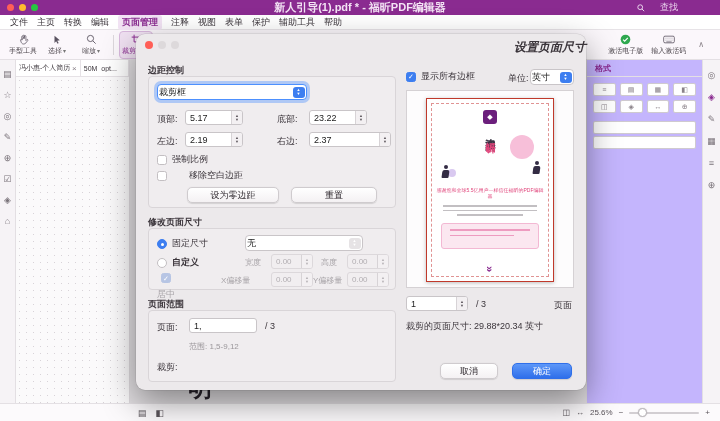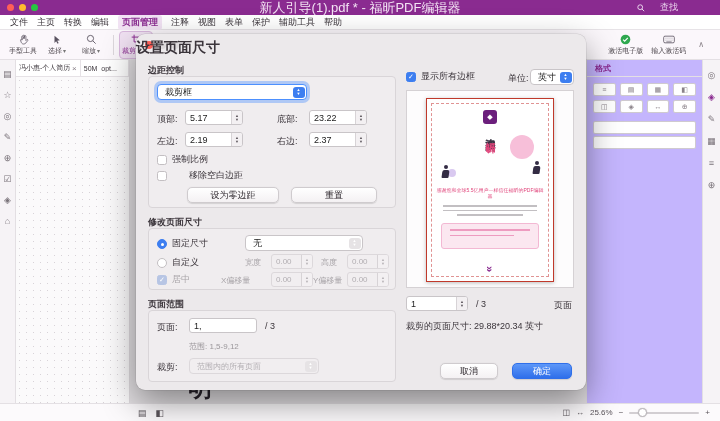--- a/index.html
+++ b/index.html
@@ -5,21 +5,21 @@
   * { margin:0; padding:0; box-sizing:border-box; }
   html,body { width:720px; height:421px; overflow:hidden; }
   body { font-family:"Liberation Sans", sans-serif; }
   .stage { position:relative; width:720px; height:421px; background:#E4E1E4; overflow:hidden; }
 
   
   .titlebar { position:absolute; left:0; top:0; width:720px; height:15px; background:#8A2B90; display:flex; align-items:center; z-index:5; }
   .traffic { display:flex; gap:5px; padding-left:7px; }
   .dot { width:7px; height:7px; border-radius:50%; display:inline-block; }
   .dot.red{background:#FF5F57;} .dot.yel{background:#FEBC2E;} .dot.grn{background:#28C840;}
-  .tb-title { position:absolute; left:50%; transform:translateX(-50%); font-size:13px; color:#F3E3F4; white-space:nowrap; }
+  .tb-title { position:absolute; left:50%; transform:translateX(-50%); font-size:11px; color:#F3E3F4; white-space:nowrap;font-weight:bold; }
   .tb-search { position:absolute; right:42px; display:flex; align-items:center; gap:15px; font-size:9px; color:#EBD5EE; }
 
   
   .menubar { position:absolute; left:0; top:15px; width:720px; height:15px; background:#FFFFFF; border-bottom:1px solid #E7E3E7; display:flex; align-items:center; gap:9px; padding-left:10px; font-size:9px; color:#3B353B; z-index:5; }
   .mi { cursor:default; white-space:nowrap; }
   .mi.active { color:#8A2B90; background:#F2E3F4; border-radius:3px; padding:1px 4px; font-weight:bold; }
 
   
   .toolbar { position:absolute; left:0; top:30px; width:720px; height:30px; background:#FBF7FB; border-bottom:1px solid #E4E0E4; display:flex; align-items:center; padding:0 6px; z-index:2; }
   .tbtn { display:flex; flex-direction:column; align-items:center; justify-content:center; gap:1px; min-width:34px; height:28px; font-size:7px; color:#4C464C; white-space:nowrap; }
@@ -54,35 +54,35 @@
   .sb-right { margin-left:auto; margin-right:10px; display:flex; align-items:center; gap:6px; }
   .track { width:70px; height:2px; background:#D2CED2; border-radius:1px; position:relative; }
   .knob { position:absolute; left:9px; top:-3.5px; width:9px; height:9px; border-radius:50%; background:#FFFFFF; border:1px solid #BDB8BD; box-shadow:0 0 1px rgba(0,0,0,.35); }
 
   
   .dlg { position:absolute; left:136px; top:34px; width:450px; height:356px; background:#ECE9EB; border-radius:9px; box-shadow:0 12px 34px rgba(0,0,0,.42), 0 0 0 0.5px rgba(0,0,0,.12); z-index:10; font-size:9px; color:#333; }
   .dlg-titlebar { position:absolute; left:0; top:0; right:0; height:22px; }
   .dlg-dots { position:absolute; left:9px; top:7px; display:flex; gap:5px; }
   .ddot { width:8px; height:8px; border-radius:50%; }
   .ddot.red{background:#FF5F57;} .ddot.gray{background:#DDD9DB;}
-  .dlg-title { position:absolute; left:0; right:0; top:5px; text-align:left; font-size:14px; font-weight:bold; color:#3B353B; }
+  .dlg-title { position:absolute; left:0; right:0; top:5px; text-align:right; font-size:12px; font-weight:bold; color:#3B353B;font-style:italic; }
   .seclabel { position:absolute; font-size:9px; font-weight:bold; color:#3B353B; }
   .group { position:absolute; background:#F0EDEF; border:1px solid #D9D5D8; border-radius:4px; }
   .lab { position:absolute; font-size:9px; color:#3B353B; white-space:nowrap; }
   .lab.dis { color:#A9A5A9; }
   .lab.small { font-size:8px; }
   .hint { position:absolute; font-size:8px; color:#9B979B; white-space:nowrap; }
 
   .field { position:absolute; height:15px; background:#FFFFFF; border:1px solid #C9C5C8; border-radius:3px; display:flex; align-items:center; padding-left:4px; font-size:9px; color:#222; }
   .field.dis { background:#F1EEF0; color:#B2AEB2; border-color:#DCD8DB; }
   .stp { position:absolute; right:0; top:0; bottom:0; width:11px; border-left:1px solid #D7D3D6; background:#F3F0F2; border-radius:0 2px 2px 0; display:flex; flex-direction:column; align-items:center; justify-content:center; }
   .stp i { font-style:normal; font-size:4px; line-height:4px; color:#5B555B; }
   .field.dis .stp i { color:#B6B2B6; }
 
-  .msel { position:absolute; height:16px; background:#FFFFFF; border:1px solid #C9C5C8; border-radius:4px; display:flex; align-items:center; padding-left:7px; font-size:9px; color:#222; }
+  .msel { position:absolute; height:16px; background:#FFFFFF; border:1px solid #C9C5C8; border-radius:4px; display:flex; align-items:center; padding-left:1px; font-size:9px; color:#222; }
   .msel.focus { border-color:#4D90FE; box-shadow:0 0 0 3px rgba(77,144,254,.40); }
   .msel.dis { background:#F1EEF0; color:#B2AEB2; border-color:#DCD8DB; }
   .msel .arr { position:absolute; right:1.5px; top:1.5px; bottom:1.5px; width:12px; background:#3D7EF0; border-radius:3px; display:flex; flex-direction:column; align-items:center; justify-content:center; }
   .msel .arr i { font-style:normal; font-size:4px; line-height:4.5px; color:#FFFFFF; }
   .msel .arr.gray { background:#E6E3E5; }
   .msel .arr.gray i { color:#77717
 7; }
 
   .cbrow, .rdrow { position:absolute; display:flex; align-items:center; gap:5px; }
   .cb { width:10px; height:10px; background:#FFFFFF; border:1px solid #C3BFC2; border-radius:2.5px; display:flex; align-items:center; justify-content:center; }
@@ -330,21 +330,21 @@
       </div>
       <span class="lab" style="left:8px; top:58px;">左边:</span>
       <div class="field" style="left:36px; top:55px; width:58px;">
         <span>2.19</span>
         <span class="stp">
             <i>▲</i>
             <i>▼</i>
           </span>
       </div>
       <span class="lab" style="left:128px; top:58px;">右边:</span>
-      <div class="field" style="left:160px; top:55px; width:58px;">
+      <div class="field" style="left:160px; top:55px; width:82px;">
         <span>2.37</span>
         <span class="stp">
             <i>▲</i>
             <i>▼</i>
           </span>
       </div>
       <div class="cbrow" style="left:8px; top:76px;">
         <span class="cb"></span>
         <span class="lab" style="position:static;">强制比例</span>
       </div>
@@ -368,39 +368,39 @@
       </div>
       <div class="msel" style="left:96px; top:6px; width:118px;">
         <span>无</span>
         <span class="arr gray">
             <i>▲</i>
             <i>▼</i>
           </span>
       </div>
       <div class="rdrow" style="left:8px; top:27px;">
         <span class="rd"></span>
-        <span class="lab" style="position:static;">自定义</span>
+        <span class="lab" style="position:static;font-weight:bold;">自定义</span>
       </div>
       <span class="lab dis small" style="left:96px; top:28px;">宽度</span>
       <div class="field dis" style="left:122px; top:25px; width:42px; font-size:8px;">
         <span>0.00</span>
         <span class="stp">
             <i>▲</i>
             <i>▼</i>
           </span>
       </div>
       <span class="lab dis small" style="left:172px; top:28px;">高度</span>
       <div class="field dis" style="left:198px; top:25px; width:42px; font-size:8px;">
         <span>0.00</span>
         <span class="stp">
             <i>▲</i>
             <i>▼</i>
           </span>
       </div>
-      <div class="cbrow" style="left:8px; top:44px;">
+      <div class="cbrow" style="left:8px; top:44px;flex-direction:column;">
         <span class="cb on dis">
             <i>✓</i>
           </span>
         <span class="lab dis" style="position:static;">居中</span>
       </div>
       <span class="lab dis small" style="left:72px; top:46px;">X偏移量</span>
       <div class="field dis" style="left:122px; top:43px; width:42px; font-size:8px;">
         <span>0.00</span>
         <span class="stp">
             <i>▲</i>
@@ -419,27 +419,20 @@
 
     <div class="seclabel" style="left:12px; top:264px;">页面范围</div>
     <div class="group" style="left:12px; top:276px; width:248px; height:72px;">
       <span class="lab" style="left:8px; top:10px;">页面:</span>
       <div class="field" style="left:40px; top:7px; width:68px;">
         <span>1,</span>
       </div>
       <span class="lab" style="left:116px; top:10px;">/ 3</span>
       <span class="hint" style="left:40px; top:30px;">范围: 1,5-9,12</span>
       <span class="lab" style="left:8px; top:50px;">裁剪:</span>
-      <div class="msel dis" style="left:40px; top:47px; width:130px; font-size:8px;">
-        <span>范围内的所有页面</span>
-        <span class="arr gray">
-            <i>▲</i>
-            <i>▼</i>
-          </span>
-      </div>
     </div>
 
     <div class="cbrow" style="left:270px; top:36px;">
       <span class="cb on">
           <i>✓</i>
         </span>
       <span class="lab" style="position:static;">显示所有边框</span>
     </div>
     <span class="lab" style="left:372px; top:38px;">单位:</span>
     <div class="msel" style="left:394px; top:35px; width:44px;">

